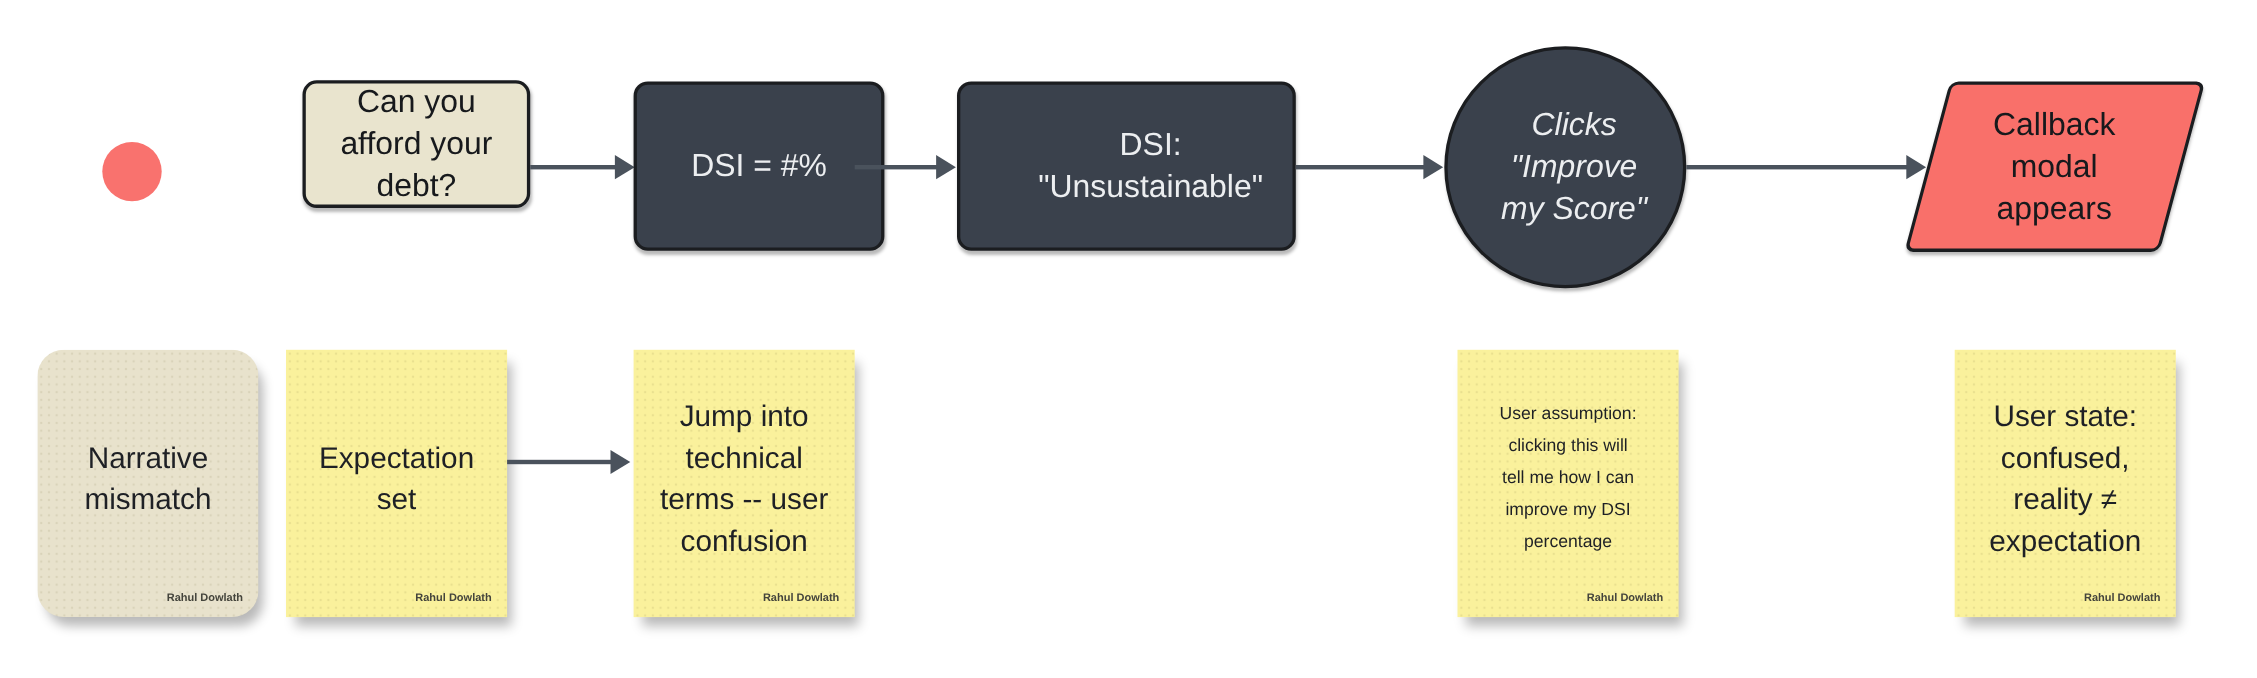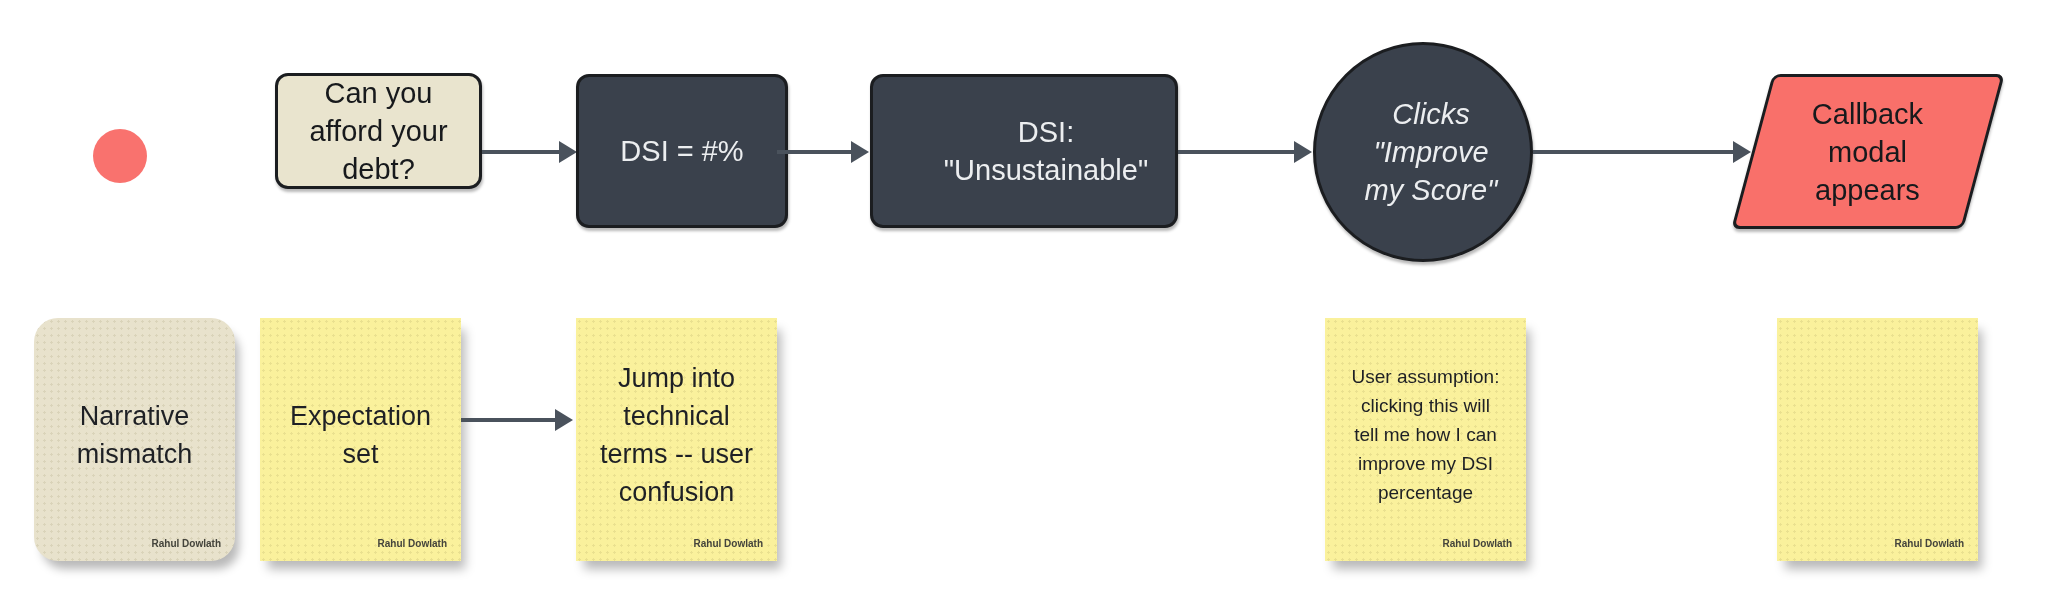--- a/index.html
+++ b/index.html
@@ -45,21 +45,21 @@
 
   .start-dot {
     position: absolute;
     left: 93px; top: 129px;
     width: 54px; height: 54px;
     border-radius: 50%;
     background: #f9726e;
   }
 
   .node-1 { left: 275px;  top: 73px; width: 207px; height: 116px; }
-  .node-2 { left: 576px;  top: 74px; width: 212px; height: 154px; }
+  .node-2 { left: 576px;  top: 74px; width: 228px; height: 154px; }
   .node-3 { left: 870px;  top: 74px; width: 308px; height: 154px; padding-left: 44px; }
 
   .node-circle {
     left: 1313px; top: 42px;
     width: 220px; height: 220px;
     border: 3px solid #1b1d20;
     border-radius: 50%;
     box-shadow: 1px 3px 3px rgba(0,0,0,0.28);
   }
 
@@ -115,21 +115,21 @@
 
   .sticky-text {
     white-space: pre-line;
     font-size: 27px;
     line-height: 38px;
     font-weight: 500;
     color: #1e2025;
     padding-bottom: 10px;
   }
   .sticky-text.small {
-    font-size: 19px;
+    font-size: 16px;
     line-height: 29px;
   }
   .sticky-author {
     position: absolute;
     right: 14px;
     bottom: 12px;
     font-size: 10px;
     font-weight: 700;
     color: #44443c;
   }
@@ -207,16 +207,20 @@
   <div class="sticky sticky-yellow sticky-d">
     <span class="sticky-text small">User assumption:
 clicking this will
 tell me how I can
 improve my DSI
 percentage</span>
     <span class="sticky-author">Rahul Dowlath</span>
   </div>
 
   <div class="sticky sticky-yellow sticky-e">
+    <span class="sticky-text">User state:
+confused,
+reality ≠
+expectation</span>
     <span class="sticky-author">Rahul Dowlath</span>
   </div>
 
 </div>
 
 </body></html>

